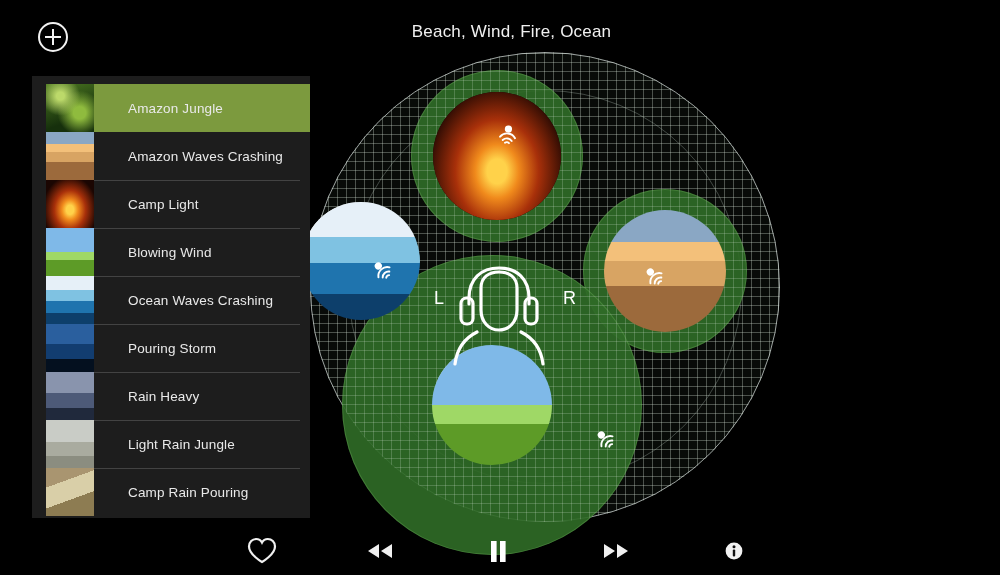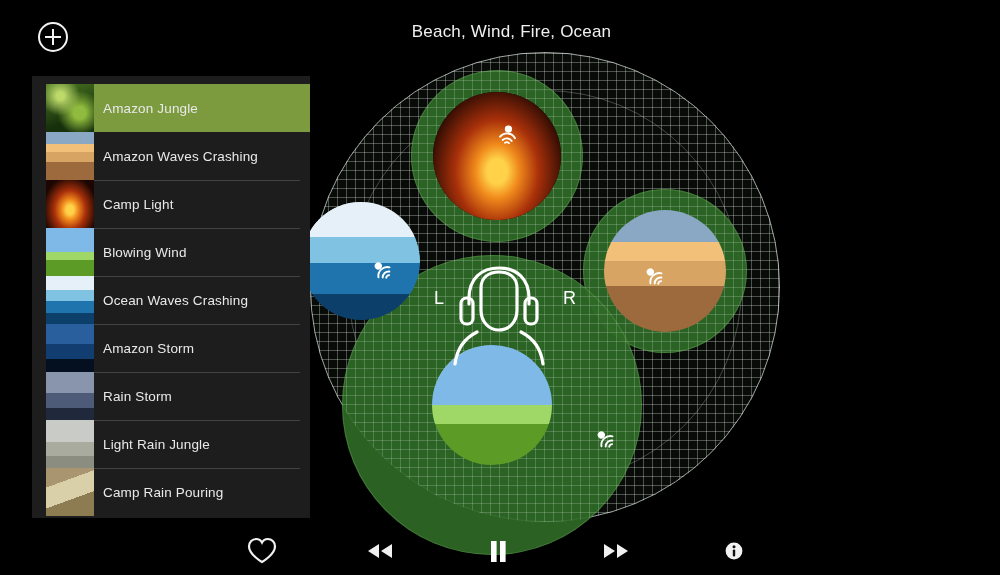--- a/index.html
+++ b/index.html
@@ -129,21 +129,21 @@
     margin-left:14px;
     cursor:pointer;
   }
   .lib-row .thumb {
     width:48px; height:48px; flex:none;
     overflow:hidden; position:relative;
   }
   .lib-row .thumb i { position:absolute; inset:0; display:block; }
   .lib-row .lbl {
     color:#e9e9e9; font-size:13.5px;
-    padding-left:9px; letter-spacing:.15px;
+    padding-left:34px; letter-spacing:.15px;
   }
   .lib-row .sep {
     position:absolute; left:48px; right:10px; top:0;
     height:1px; background:rgba(255,255,255,.17);
   }
   .lib-row.selected {
     background:#7c9a3e;
   }
 
   
@@ -285,28 +285,28 @@
         <span class="thumb">
           <i style="background: linear-gradient(rgb(230, 240, 248) 0px, rgb(230, 240, 248) 30%, rgb(127, 194, 226) 30%, rgb(127, 194, 226) 52%, rgb(31, 116, 174) 52%, rgb(31, 116, 174) 78%, rgb(13, 63, 107) 78%, rgb(13, 63, 107) 100%), radial-gradient(circle at 28% 22%, rgba(255, 255, 255, 0.95) 0px, rgba(255, 255, 255, 0.95) 16%, transparent 44%);"></i>
         </span>
         <span class="lbl">Ocean Waves Crashing</span>
       </div>
       <div class="lib-row">
         <span class="sep"></span>
         <span class="thumb">
           <i style="background: linear-gradient(rgb(42, 95, 158) 0px, rgb(42, 95, 158) 42%, rgb(18, 61, 112) 42%, rgb(18, 61, 112) 72%, rgb(4, 16, 31) 72%, rgb(4, 16, 31) 100%), radial-gradient(circle at 42% 30%, rgba(225, 240, 255, 0.9) 0px, rgba(225, 240, 255, 0.9) 6%, transparent 22%);"></i>
         </span>
-        <span class="lbl">Amazon Storm</span>
+        <span class="lbl">Pouring Storm</span>
       </div>
       <div class="lib-row">
         <span class="sep"></span>
         <span class="thumb">
           <i style="background: linear-gradient(rgb(137, 148, 173) 0px, rgb(137, 148, 173) 44%, rgb(77, 90, 120) 44%, rgb(77, 90, 120) 74%, rgb(32, 41, 60) 74%, rgb(32, 41, 60) 100%), radial-gradient(circle at 60% 28%, rgba(235, 240, 255, 0.6) 0px, rgba(235, 240, 255, 0.6) 9%, transparent 30%);"></i>
         </span>
-        <span class="lbl">Rain Storm</span>
+        <span class="lbl">Rain Heavy</span>
       </div>
       <div class="lib-row">
         <span class="sep"></span>
         <span class="thumb">
           <i style="background: linear-gradient(rgb(201, 204, 198) 0px, rgb(201, 204, 198) 46%, rgb(169, 171, 159) 46%, rgb(169, 171, 159) 74%, rgb(139, 141, 128) 74%, rgb(139, 141, 128) 100%);"></i>
         </span>
         <span class="lbl">Light Rain Jungle</span>
       </div>
       <div class="lib-row">
         <span class="sep"></span>

